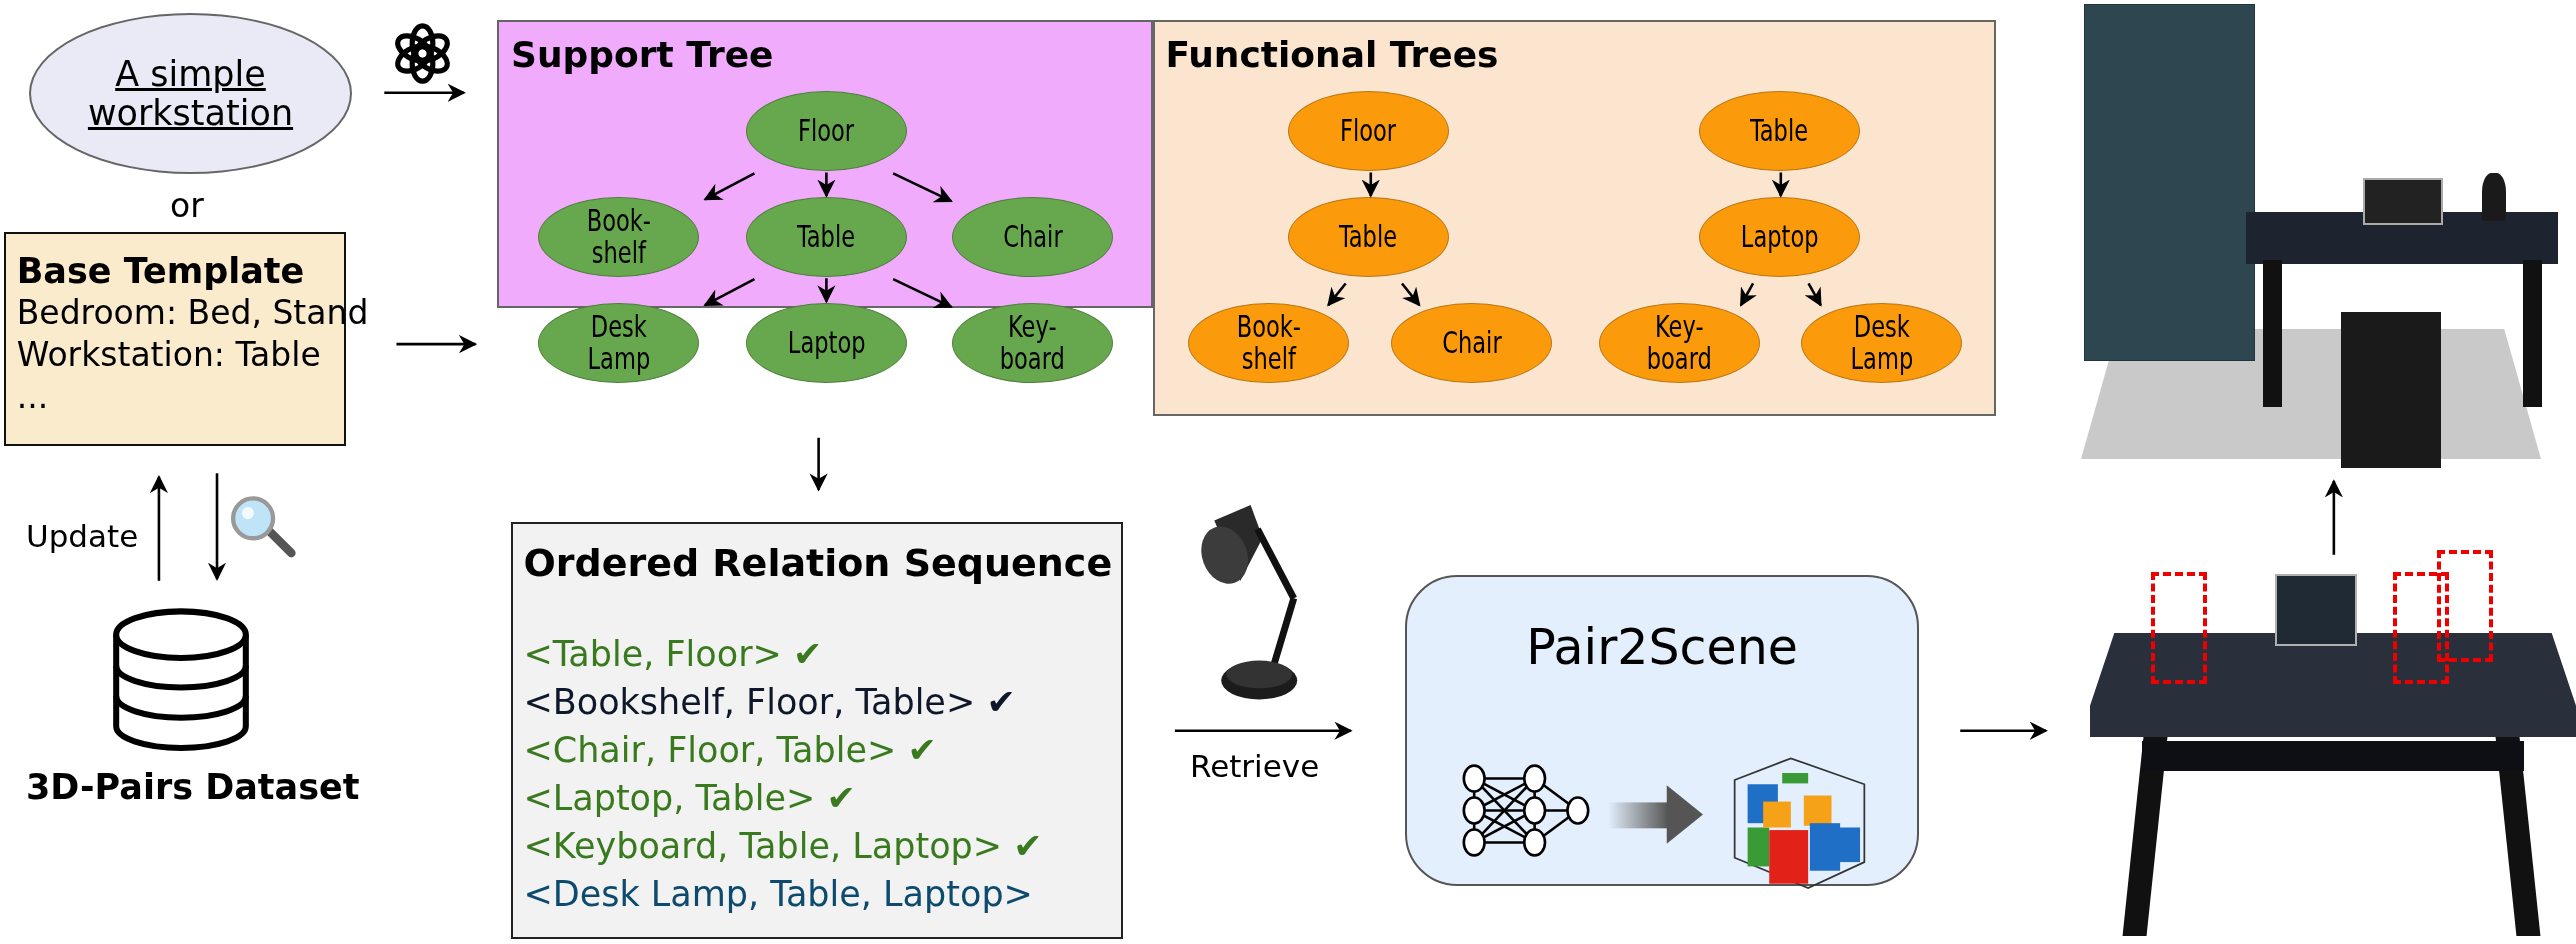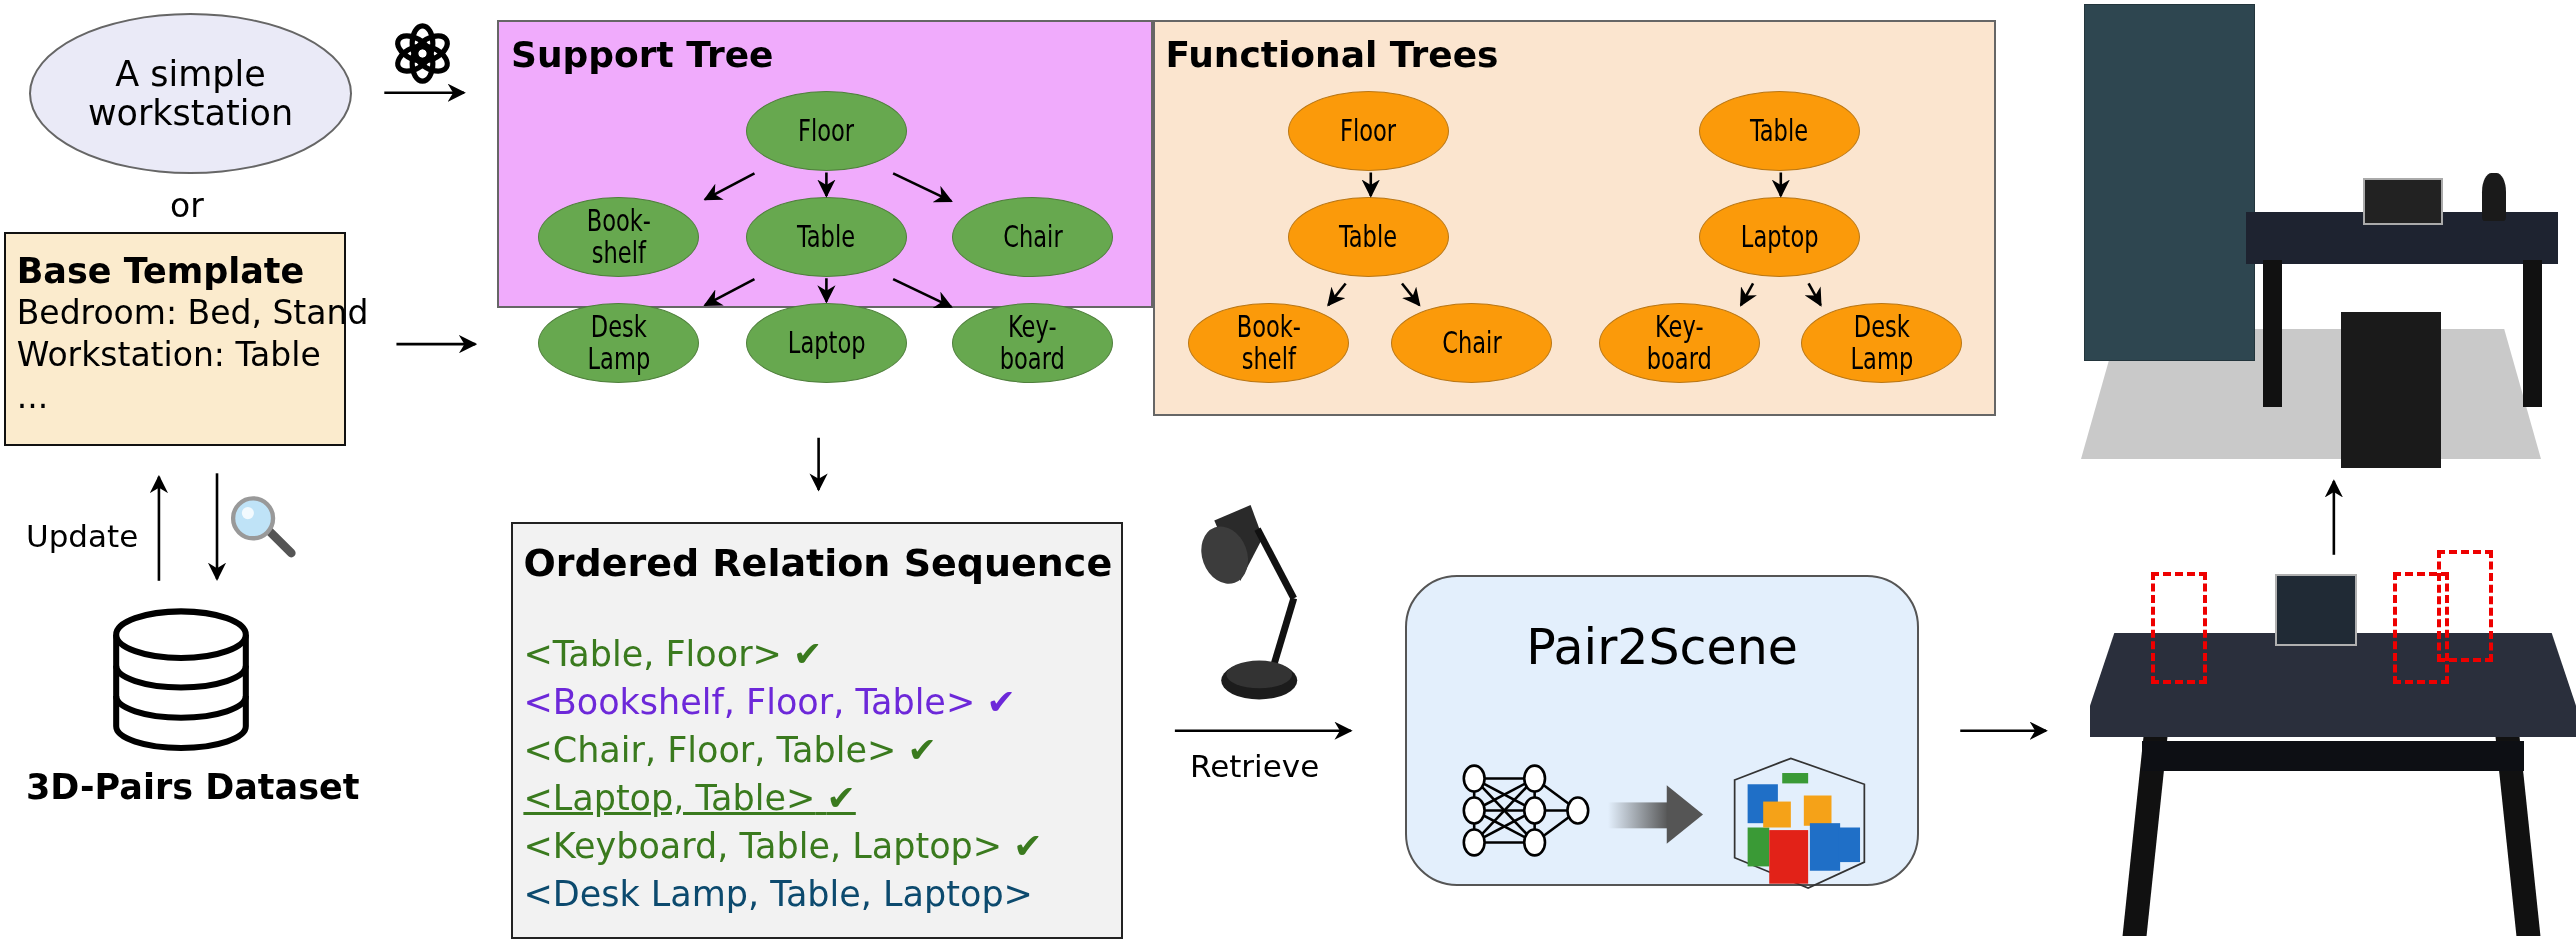--- a/index.html
+++ b/index.html
@@ -12,21 +12,21 @@
   .node-text{font-family:"DejaVu Sans Condensed","DejaVu Sans",sans-serif;font-size:29.5px;transform:scaleX(0.85);}
   .panel-title{font-weight:bold;font-size:36px;}
   .seq-line{font-size:35px;line-height:48px;white-space:nowrap;}
   svg.overlay{position:absolute;left:0;top:0;}
 </style>
 </head>
 <body>
 
 <div id="canvas">
 
-  <div class="ell" style="left:29px;top:13px;width:323px;height:161px;background:#eaeaf7;border:2.6px solid #666;">
+  <div class="ell" style="left:29px;top:13px;width:323px;height:161px;background:#eaeaf7;border:2.6px solid #666;text-decoration:underline;">
     <span style="font-size:35px;">A simple
 workstation</span>
   </div>
 
   <svg class="abs" style="left:388px;top:19px;" width="69" height="69" viewBox="0 0 80 80">
     <g fill="none" stroke="#000" stroke-width="6">
       <ellipse cx="40" cy="28" rx="12" ry="20" transform="rotate(0 40 40)"></ellipse>
       <ellipse cx="40" cy="28" rx="12" ry="20" transform="rotate(60 40 40)"></ellipse>
       <ellipse cx="40" cy="28" rx="12" ry="20" transform="rotate(120 40 40)"></ellipse>
       <ellipse cx="40" cy="28" rx="12" ry="20" transform="rotate(180 40 40)"></ellipse>
@@ -121,23 +121,23 @@
     </div>
   <div class="ell orange-node" style="left:1801px;top:303px;width:161px;height:80px;">
       <span class="node-text">Desk
 Lamp</span>
     </div>
 
   <div class="abs" style="left:511px;top:522px;width:612px;height:417px;background:#f2f2f2;border:2.6px solid #222;box-sizing:border-box;padding:8.7px 10.4px;">
     <div style="font-weight:bold;font-size:38px;line-height:61px;white-space:nowrap;">Ordered Relation Sequence</div>
     <div style="height:36px"></div>
     <div class="seq-line" style="color:#3a7a1e;"><span>&lt;Table, Floor&gt;</span> <span>✔</span></div>
-    <div class="seq-line" style="color:#6d28d9;"><span>&lt;Bookshelf, Floor, Table&gt;</span> <span>✔</span></div>
+    <div class="seq-line" style="color:#0f172a;"><span>&lt;Bookshelf, Floor, Table&gt;</span> <span>✔</span></div>
     <div class="seq-line" style="color:#3a7a1e;"><span>&lt;Chair, Floor, Table&gt;</span> <span>✔</span></div>
-    <div class="seq-line" style="color:#3a7a1e;text-decoration:underline;"><span>&lt;Laptop, Table&gt;</span> <span>✔</span></div>
+    <div class="seq-line" style="color:#3a7a1e;"><span>&lt;Laptop, Table&gt;</span> <span>✔</span></div>
     <div class="seq-line" style="color:#3a7a1e;"><span>&lt;Keyboard, Table, Laptop&gt;</span> <span>✔</span></div>
     <div class="seq-line" style="color:#0c4a6e;"><span>&lt;Desk Lamp, Table, Laptop&gt;</span></div>
   </div>
 
   <svg class="abs" style="left:1197px;top:503px;" width="121" height="208" viewBox="0 0 140 240">
     <path d="M20 20 L62 2 L76 40 L50 90 Z" fill="#2a2a2a"></path>
     <ellipse cx="32" cy="60" rx="26" ry="34" fill="#3c3c3c" transform="rotate(-20 32 60)"></ellipse>
     <line x1="70" y1="30" x2="112" y2="110" stroke="#111" stroke-width="8"></line>
     <line x1="112" y1="110" x2="88" y2="190" stroke="#111" stroke-width="8"></line>
     <ellipse cx="72" cy="205" rx="44" ry="22" fill="#1c1c1c"></ellipse>

